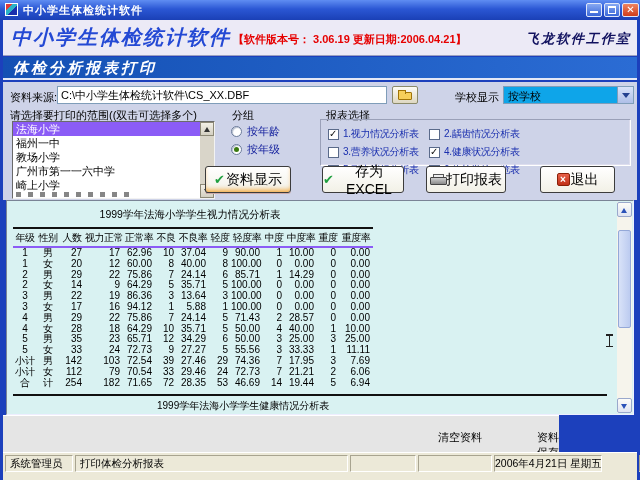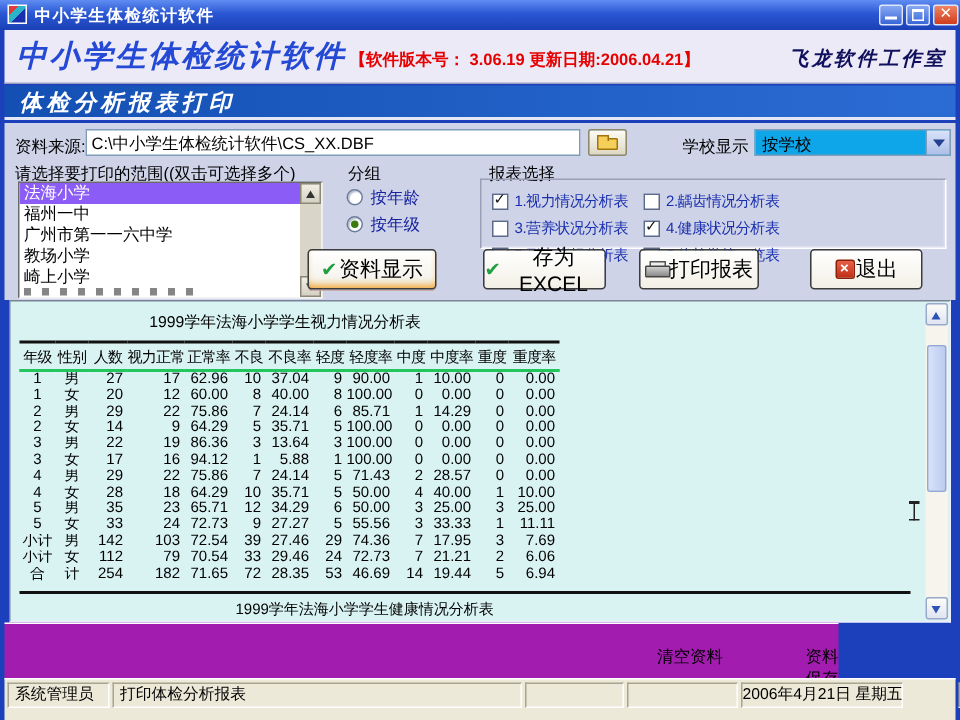--- a/index.html
+++ b/index.html
@@ -92,42 +92,42 @@
   .printer-icon::before { content:""; position:absolute; left:3px; top:0; width:9px; height:4px; background:#eee; border:1px solid #555; }
   .printer-icon::after { content:""; position:absolute; left:0; top:3px; width:15px; height:6px; background:linear-gradient(180deg,#cfcfcf,#8a8a8a); border:1px solid #444; border-radius:1px; }
   .close-icon { width:13px; height:13px; background:linear-gradient(180deg,#e86048,#c03018); border:1px solid #8a2008;
     border-radius:2px; color:#fff; font-size:10px; font-weight:bold; line-height:11px; text-align:center; }
 
   
   .report-panel { position:absolute; left:6px; top:200px; width:628px; height:215px; background:#d9f2f2;
     border:1px solid; border-color:#7a8496 #eef #eef #7a8496; }
   .rp-title { position:absolute; left:0; top:7px; width:366px; text-align:center; font-size:10.5px; color:#000; }
   .rp-grid { position:absolute; left:6px; top:26px; width:360px; border-collapse:collapse; table-layout:fixed; }
-  .rp-grid thead tr { border-top:2px solid #111; border-bottom:2px solid #22c55e; }
+  .rp-grid thead tr { border-top:2px solid #111; border-bottom:2px solid #8b5cf6; }
   .rp-grid th { font-weight:normal; font-size:10px; letter-spacing:-0.5px; height:19px; text-align:center; white-space:nowrap; overflow:hidden; }
   .rp-grid td { font-size:10px; height:10.8px; line-height:10.8px; white-space:nowrap; overflow:hidden; }
   .rp-grid td.r { text-align:right; padding-right:3px; }
   .rp-grid td.c { text-align:center; }
   .rp-thick { position:absolute; left:6px; top:193px; width:594px; height:2px; background:#111; }
   .rp-title2 { position:absolute; left:150px; top:198px; font-size:10px; color:#000; }
   .vscroll { position:absolute; right:1px; top:1px; width:15px; height:211px; background:#f6f4ec; }
   .vscr-btn { position:absolute; left:0; width:15px; height:15px; background:linear-gradient(180deg,#fdfcf8,#dfe4f2);
     border:1px solid #9aa8cc; border-radius:2px; }
   .vscr-btn.up { top:0; } .vscr-btn.down { bottom:0; }
   .vtri-up { position:absolute; left:3px; top:5px; border-left:3.5px solid transparent; border-right:3.5px solid transparent; border-bottom:5px solid #2c52b8; }
   .vtri-down { position:absolute; left:3px; top:5px; border-left:3.5px solid transparent; border-right:3.5px solid transparent; border-top:5px solid #2c52b8; }
   .vthumb { position:absolute; left:1px; top:28px; width:13px; height:98px; background:linear-gradient(90deg,#d8e2f8,#bccbf0);
     border:1px solid #94a8d8; border-radius:2px; }
   .ibeam { position:absolute; left:606px; top:334px; width:7px; height:13px; }
   .ibeam::before, .ibeam::after { content:""; position:absolute; left:0; width:7px; height:1.5px; background:#222; }
   .ibeam::before { top:0; } .ibeam::after { bottom:0; }
   .ibeam span { position:absolute; left:2.7px; top:0; width:1.5px; height:13px; background:#222; }
 
   
-  .footer-strip { position:absolute; left:3px; top:415px; width:556px; height:37px; background:#a21caf; border-top:1px solid #fff; }
+  .footer-strip { position:absolute; left:3px; top:415px; width:556px; height:37px; background:#e5e5e5; border-top:1px solid #fff; }
   .footer-label { position:absolute; top:14px; font-size:11px; color:#000; }
   .statusbar { position:absolute; left:3px; top:452px; width:634px; height:36px; background:#ece9d8; border-top:1px solid #fff; }
   .sb-cell { position:absolute; top:2px; height:17px; border:1px solid; border-color:#a8a490 #fff #fff #a8a490;
     font-size:10.5px; line-height:15px; padding-left:4px; white-space:nowrap; overflow:hidden; }
   .sb-c1 { left:2px; width:68px; } .sb-c2 { left:72px; width:273px; }
   .sb-c3 { left:347px; width:66px; } .sb-c4 { left:415px; width:74px; }
   .sb-c5 { left:491px; width:108px; text-align:center; padding-left:0; }
   .sb-c6 { left:601px; width:31px; text-align:left; padding-left:0;margin-left:35px; }
 </style>
 </head>
@@ -170,22 +170,22 @@
     </div>
 
     <span class="lbl" style="left:7px; top:26px;">请选择要打印的范围((双击可选择多个)</span>
     <span class="lbl" style="left:229px; top:26px;">分组</span>
     <span class="lbl" style="left:323px; top:26px;">报表选择</span>
 
     <div class="listbox">
       <div class="list-items" id="school-items">
           <div class="list-item selected">法海小学</div>
           <div class="list-item">福州一中</div>
+          <div class="list-item">教场小学</div>
           <div class="list-item">广州市第一一六中学</div>
-          <div class="list-item">教场小学</div>
           <div class="list-item">崎上小学</div>
         </div>
       <div class="list-clip"></div>
       <div class="list-scroll">
         <span class="scr-btn up">
             <span class="tri-up"></span>
           </span>
         <span class="scr-btn down">
             <span class="tri-down"></span>
           </span>

